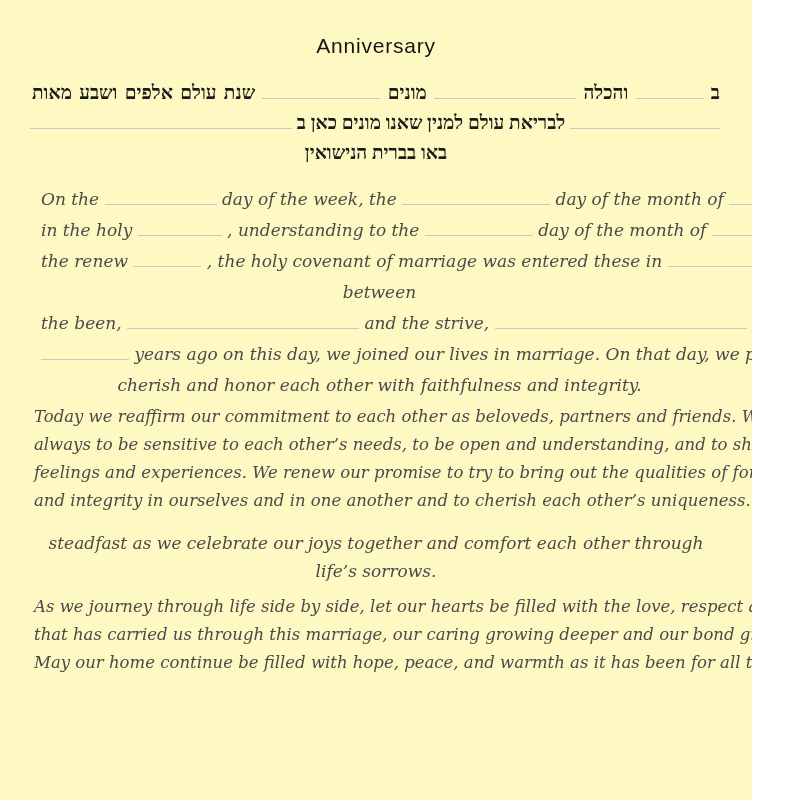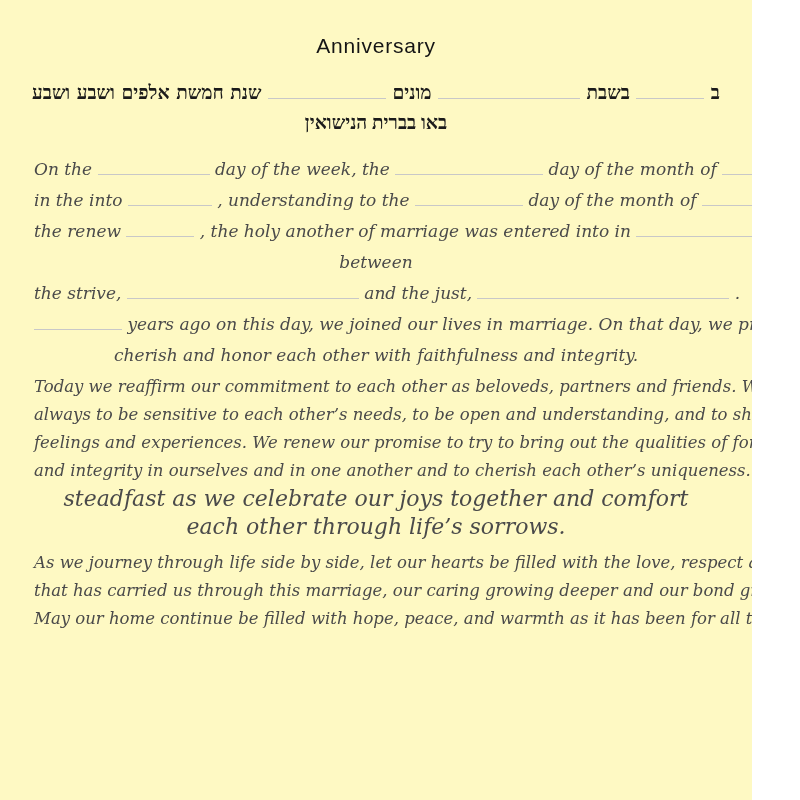--- a/index.html
+++ b/index.html
@@ -45,20 +45,21 @@
     font-style:italic;
     color:#4a4a4a;
   }
   .fillpart .eline{
     font-size:17px;
     line-height:31px;
     height:31px;
     text-align:justify;
     text-align-last:justify;
     white-space:nowrap;
+    margin-left:7px;
   }
   .fillpart .eline.center{
     text-align:center;
     text-align-last:center;
   }
   .para{
     font-size:16.5px;
     margin-top:2px;
   }
   .para .pline{
@@ -67,51 +68,53 @@
     text-align:justify;
     text-align-last:justify;
     white-space:nowrap;
   }
   .para .pline.center,
   .para-last{
     line-height:28px;
     height:28px;
     text-align:center;
     text-align-last:center;
-    font-size:22px;
+    font-size:17px;
+    margin-top:14px;
   }
   .gap{height:34px;}
   
   .blank{
     display:inline-block;
     height:13px;
     border-bottom:1px solid #c8c8c8;
     vertical-align:baseline;
   }
 </style>
 </head>
 <body>
 
 <div class="page">
 
   <div class="title">Anniversary</div>
 
   <div class="hebrew">
-    <div class="hline"><span>ב</span> <span class="blank" style="width: 68px;"></span> <span>בשבת</span> <span class="blank" style="width: 142px;"></span> <span>מונים</span> <span class="blank" style="width: 118px;"></span> <span>שנת חמשת אלפים ושבע ושבע</span></div>
+    <div class="hline"><span>ב</span> <span class="blank" style="width: 68px;"></span> <span>והכלה</span> <span class="blank" style="width: 142px;"></span> <span>מונים</span> <span class="blank" style="width: 118px;"></span> <span>שנת עולם אלפים ושבע מאות</span></div>
+    <div class="hline"><span class="blank" style="width: 150px;"></span> <span>לבריאת עולם למנין שאנו מונים כאן ב</span> <span class="blank" style="width: 262px;"></span></div>
     <div class="hline center">באו בברית הנישואין</div>
   </div>
 
   <div class="english">
 
     <div class="fillpart">
       <div class="eline"><span>On the</span> <span class="blank" style="width: 112px;"></span> <span>day of the week, the</span> <span class="blank" style="width: 148px;"></span> <span>day of the month of</span> <span class="blank" style="width: 98px;"></span> </div>
-      <div class="eline"><span>in the into</span> <span class="blank" style="width: 84px;"></span> <span>, understanding to the</span> <span class="blank" style="width: 108px;"></span> <span>day of the month of</span> <span class="blank" style="width: 96px;"></span> </div>
-      <div class="eline"><span>the renew</span> <span class="blank" style="width: 68px;"></span> <span>, the holy another of marriage was entered into in</span> <span class="blank" style="width: 188px;"></span> </div>
+      <div class="eline"><span>in the holy</span> <span class="blank" style="width: 84px;"></span> <span>, understanding to the</span> <span class="blank" style="width: 108px;"></span> <span>day of the month of</span> <span class="blank" style="width: 96px;"></span> </div>
+      <div class="eline"><span>the renew</span> <span class="blank" style="width: 68px;"></span> <span>, the holy covenant of marriage was entered these in</span> <span class="blank" style="width: 188px;"></span> </div>
       <div class="eline center">between</div>
-      <div class="eline"><span>the strive,</span> <span class="blank" style="width: 232px;"></span> <span>and the just,</span> <span class="blank" style="width: 252px;"></span> <span>.</span></div>
+      <div class="eline"><span>the been,</span> <span class="blank" style="width: 232px;"></span> <span>and the strive,</span> <span class="blank" style="width: 252px;"></span> <span>.</span></div>
       <div class="eline"><span class="blank" style="width: 88px;"></span> <span>years ago on this day, we joined our lives in marriage. On that day, we promised to</span></div>
       <div class="eline center">cherish and honor each other with faithfulness and integrity.</div>
     </div>
 
     <div class="para">
       <div>
           <div class="pline">Today we reaffirm our commitment to each other as beloveds, partners and friends. We shall strive</div>
           <div class="pline">always to be sensitive to each other’s needs, to be open and understanding, and to share our thoughts,</div>
           <div class="pline">feelings and experiences. We renew our promise to try to bring out the qualities of forgiveness, compassion</div>
           <div class="pline">and integrity in ourselves and in one another and to cherish each other’s uniqueness. We remain</div>

